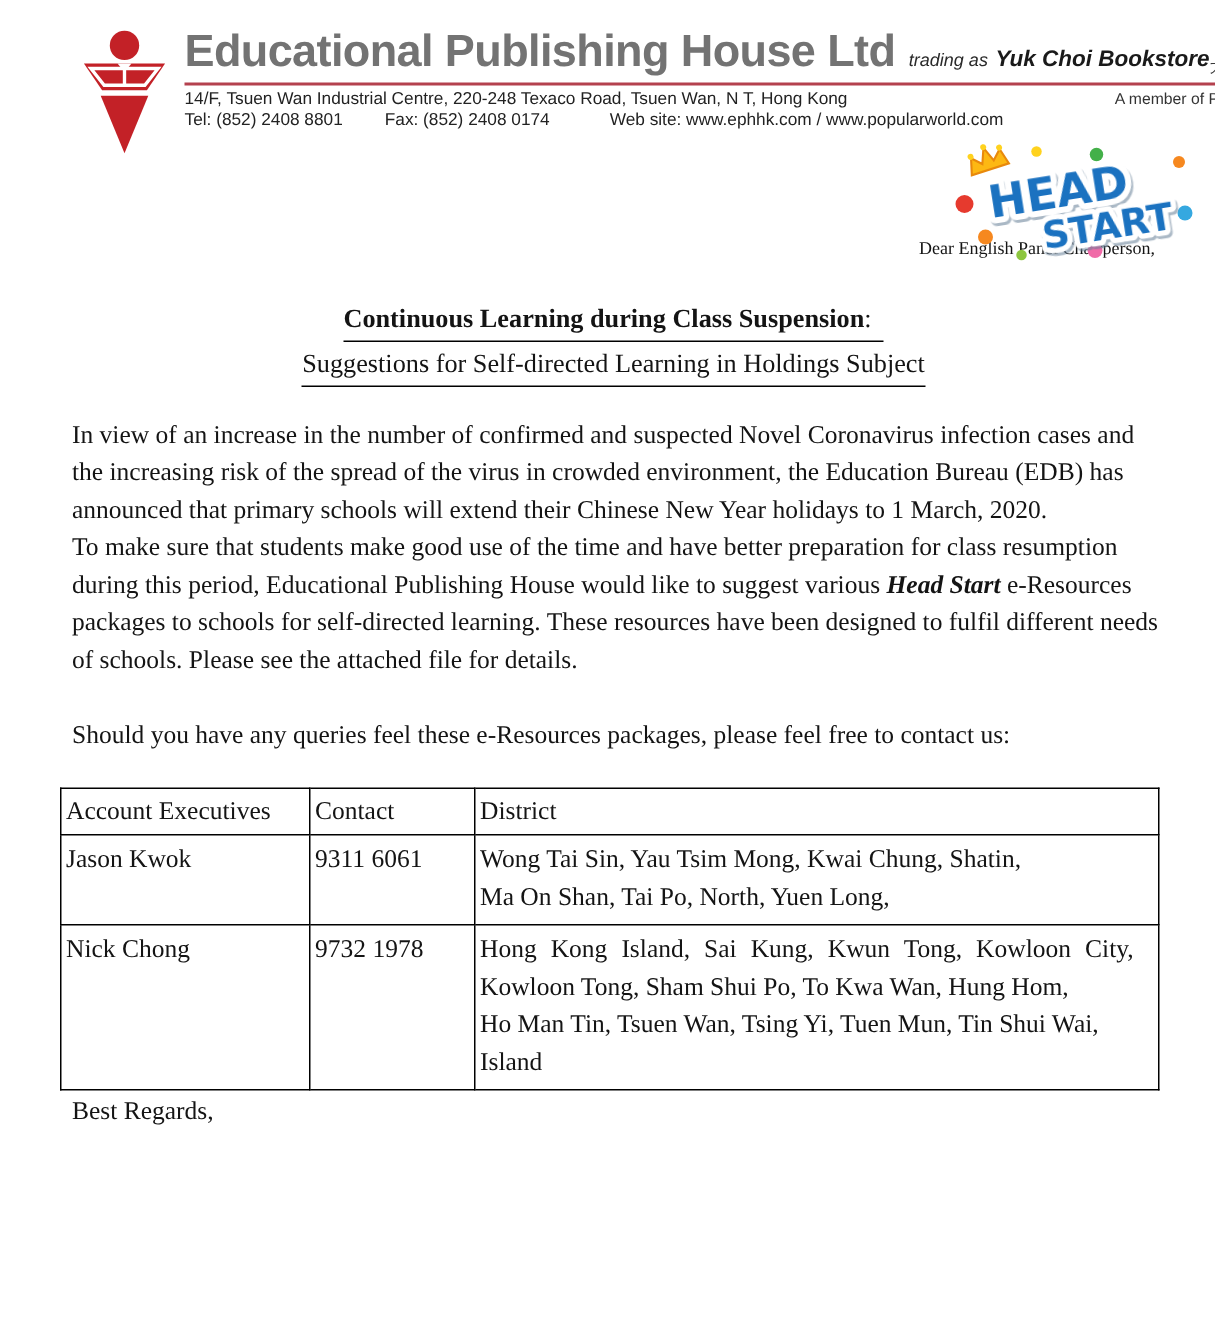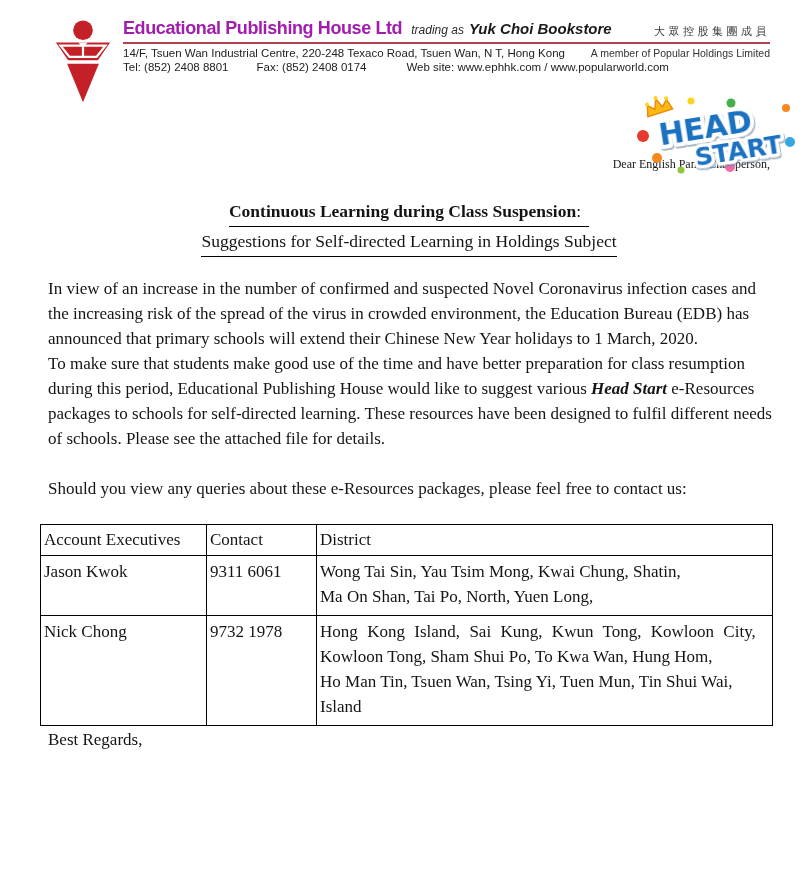--- a/index.html
+++ b/index.html
@@ -11,21 +11,21 @@
     position: relative;
     overflow: hidden;
   }
   .page { position: relative; width: 810px; height: 896px; padding: 18px 40px 0 48px; }
 
   
   .letterhead { display: flex; align-items: flex-start; margin-left: 7px; }
   .eph-logo { flex: 0 0 auto; margin-top: 2px; }
   .lh-right { flex: 1 1 auto; margin-left: 12px; font-family: "Liberation Sans", sans-serif; }
   .lh-name-row { display: flex; align-items: baseline; padding-bottom: 3px; }
-  .company-name { font-size: 18px; font-weight: 700; letter-spacing: -0.4px; color: #a21caf; white-space: nowrap; }
+  .company-name { font-size: 30px; font-weight: 700; letter-spacing: -0.4px; color: #737373; white-space: nowrap; }
   .trading-as { font-size: 12px; font-style: italic; color: #2a2a2a; margin-left: 9px; white-space: nowrap; }
   .trading-name { font-size: 15px; font-style: italic; font-weight: 700; color: #1a1a1a; margin-left: 5px; white-space: nowrap; }
   .chinese-affil { margin-left: auto; font-size: 11px; letter-spacing: 3.5px; color: #3a3a3a; align-self: flex-end; white-space: nowrap; }
   .lh-rule { border-bottom: 2px solid #b4414e; }
   .lh-row2 { display: flex; justify-content: space-between; margin-top: 3px; }
   .lh-address { font-size: 11.5px; color: #222; }
   .lh-member { font-size: 10.5px; color: #333; }
   .lh-row3 { display: flex; margin-top: 2px; font-size: 11.5px; color: #222; }
   .lh-tel { margin-right: 28px; }
   .lh-fax { margin-right: 40px; }
@@ -153,21 +153,21 @@
     <div class="title-line2">
       <span class="title-u">Suggestions for Self-directed Learning in Holdings Subject</span>
     </div>
   </div>
 
   <div class="body-block">
     <p>In view of an increase in the number of confirmed and suspected Novel Coronavirus infection cases and the increasing risk of the spread of the virus in crowded environment, the Education Bureau (EDB) has announced that primary schools will extend their Chinese New Year holidays to 1 March, 2020.</p>
     <p><span>To make sure that students make good use of the time and have better preparation for class resumption during this period, Educational Publishing House would like to suggest various </span><span class="hs-inline">Head Start</span><span> e-Resources packages to schools for self-directed learning. These resources have been designed to fulfil different needs of schools. Please see the attached file for details.</span></p>
   </div>
 
-  <div class="contact-intro">Should you view any queries about these e-Resources packages, please feel free to contact us:</div>
+  <div class="contact-intro">Should you have any queries feel these e-Resources packages, please feel free to contact us:</div>
 
   <table class="contact-table" id="contact-table">
     <colgroup>
         <col class="c1">
         <col class="c2">
         <col class="c3">
       </colgroup>
     <thead>
       <tr id="contact-table-head-row">
           <th>Account Executives</th>

